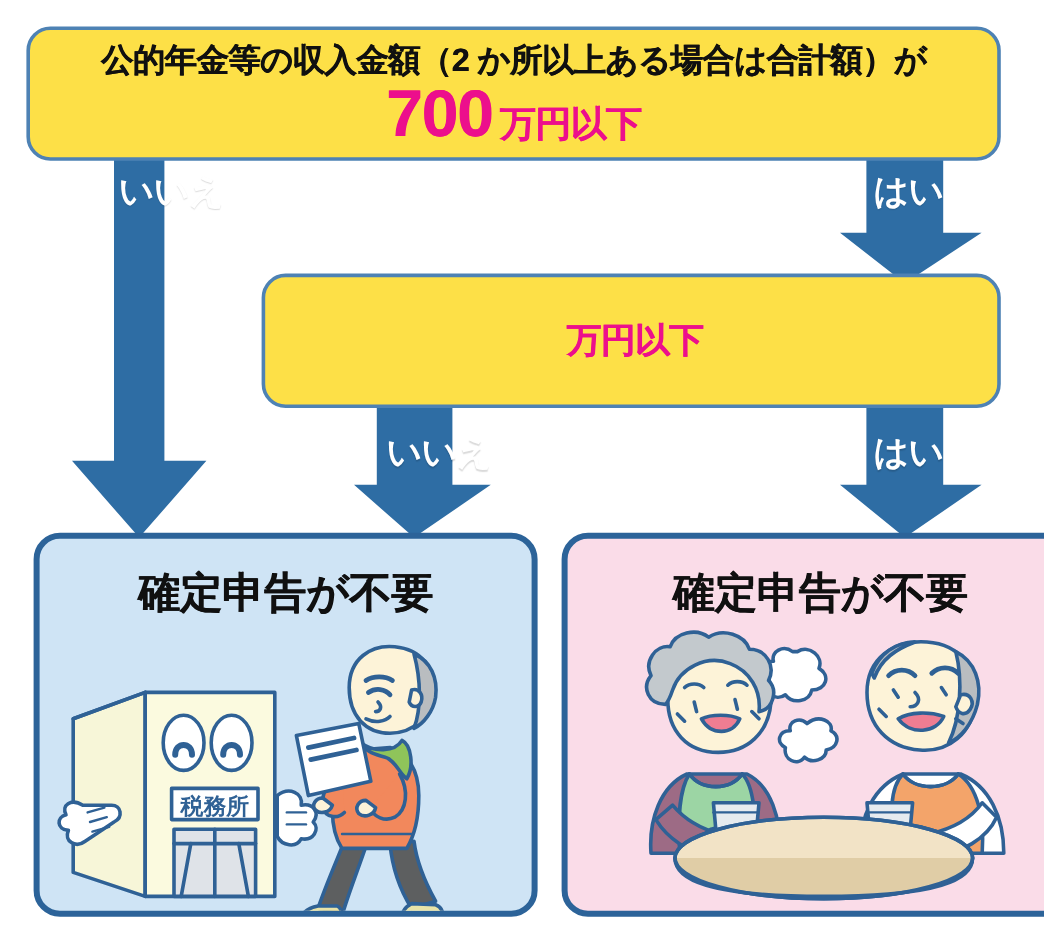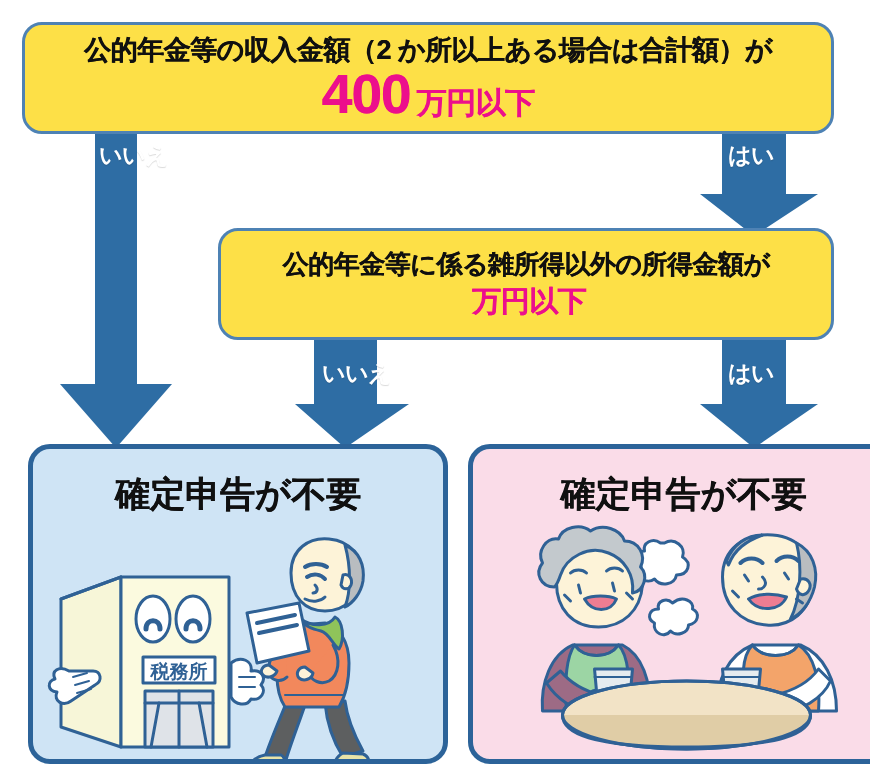--- a/index.html
+++ b/index.html
@@ -103,21 +103,21 @@
   .illus { position: absolute; left: 0; top: 66px; width: 100%; height: 258px; }
   .illus svg { display:block; width: 100%; height: 100%; }
 
   
   .arrow { position: absolute; z-index: 4; }
   .arrow svg { display: block; overflow: visible; }
   .arrow-label {
     position: absolute;
     color: #ffffff;
     font-weight: bold;
-    font-size: 23px;
+    font-size: 29px;
     letter-spacing: -0.5px;
     white-space: nowrap;
     z-index: 7;
     text-shadow: 0 1px 1px rgba(0,0,0,0.15);
   }
 </style>
 </head>
 <body>
 
 <div id="flow">
@@ -146,27 +146,26 @@
   <div class="arrow" style="left:700px; top:332px; width:130px; height:116px;">
     <svg viewBox="0 0 130 116" width="130" height="116">
       <polygon points="22,0 86,0 86,72 118,72 54,116 0,72 22,72" fill="#2e6da4"></polygon>
     </svg>
   </div>
   <div class="arrow-label" style="left:728px; top:358px;">はい</div>
 
   <div class="decision" id="box-q1">
     <div class="line1">公的年金等の収入金額（2 か所以上ある場合は合計額）が</div>
     <div class="line2">
-      <span class="amount">400</span>
+      <span class="amount">700</span>
       <span class="unit">万円以下</span>
     </div>
   </div>
 
   <div class="decision" id="box-q2">
-    <div class="line1">公的年金等に係る雑所得以外の所得金額が</div>
     <div class="line2">
       <span class="unit">万円以下</span>
     </div>
   </div>
 
   <div class="result" id="box-need">
     <div class="rtitle">確定申告が不要</div>
     <div class="illus">
       <svg viewBox="0 0 410 258" preserveAspectRatio="xMidYMid meet">
         <g stroke="#2f6195" stroke-width="3" stroke-linejoin="round" stroke-linecap="round" fill="none">

